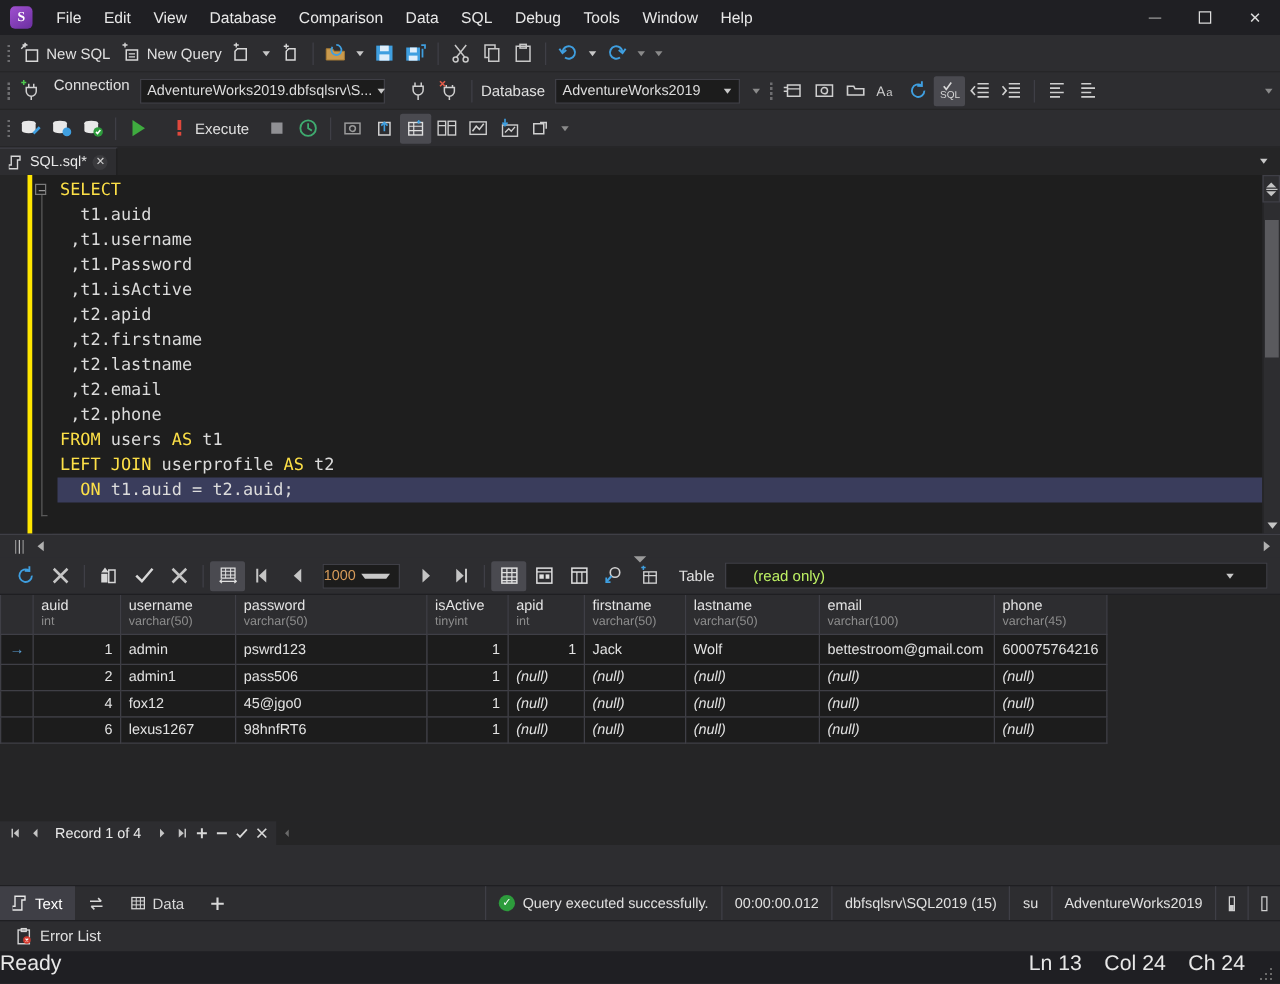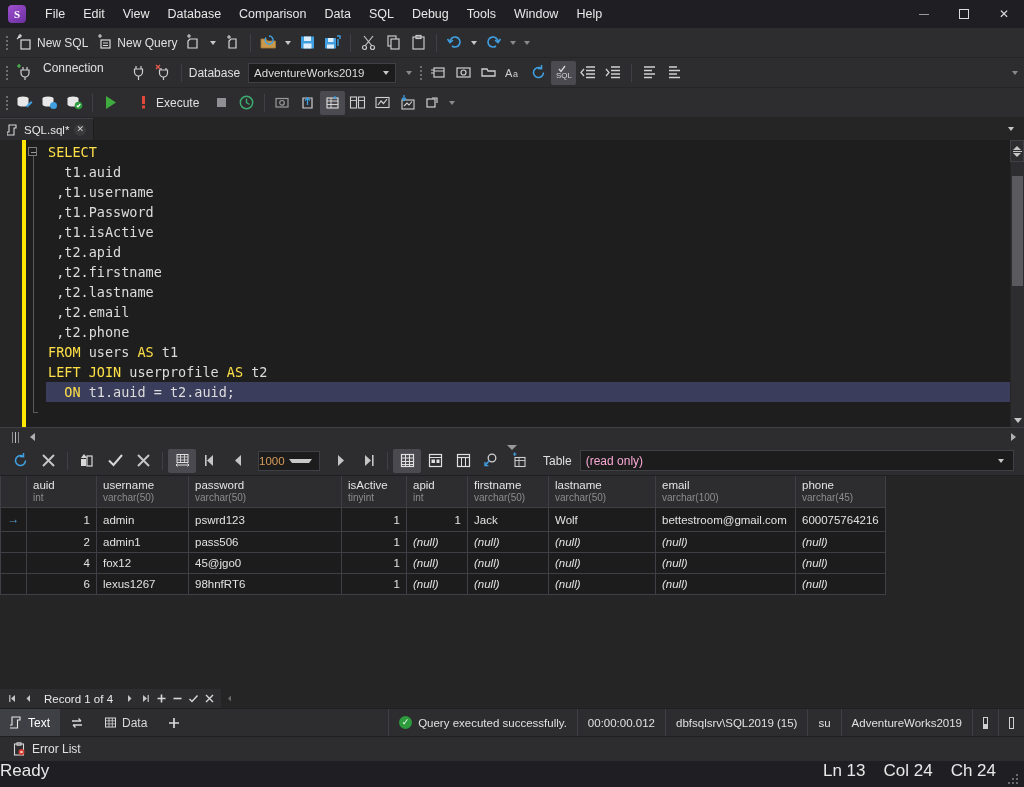--- a/index.html
+++ b/index.html
@@ -157,21 +157,21 @@
   .rt-btn.active { background:#4a4a50; }
   .rowcount {
     width:62px; height:20px; background:#1c1c1c; border:1px solid #3f3f46;
     display:flex; align-items:center; justify-content:space-between; padding:0 3px 0 0;
     margin:0 6px; color:#d79b5a; font-size:11.5px;
   }
   .rowcount span { flex:1; text-align:center; }
   .table-label { color:#e0e0e0; font-size:12px; margin:0 8px 0 10px; }
   .table-combo {
     flex:1; height:21px; background:#1c1c1c; border:1px solid #3f3f46; margin-right:10px;
-    display:flex; align-items:center; padding:0 5px; color:#f9a8d4; font-size:12px;
+    display:flex; align-items:center; padding:0 22px; color:#bef264; font-size:12px;
     justify-content:space-between;
   }
 
   
   .grid-area { flex:1 1 auto; background:#252526; overflow:hidden; position:relative; }
   table.grid { border-collapse:collapse; table-layout:fixed; }
   table.grid th {
     background:#2d2d30; border:1px solid #3f3f46; border-top:none;
     text-align:left; vertical-align:top; padding:3px 5px 3px 6px; font-weight:normal;
     height:30px;
@@ -198,20 +198,21 @@
     padding-left:4px; font-size:11.5px; color:#e0e0e0;
   }
   .rn-btn { width:16px; height:17px; display:flex; align-items:center; justify-content:center; color:#c8c8c8; }
   .rec-label { padding:0 8px; color:#eaeaea; font-size:11.5px; white-space:nowrap; }
   .recnav-rest { flex:1; height:19px; background:#252526; margin-left:4px; display:flex; align-items:center; padding-left:4px;}
 
   
   .bottabs {
     flex:0 0 28px; background:#2d2d30; display:flex; align-items:stretch;
     border-top:1px solid #1f1f22;
+    margin-top:32px;
   }
   .btab {
     display:flex; align-items:center; gap:5px; padding:0 10px; color:#d8d8d8; font-size:12px;
   }
   .btab.active { background:#3f3f46; color:#fff; }
   .status-right { margin-left:auto; display:flex; align-items:stretch; }
   .st-cell {
     display:flex; align-items:center; gap:6px; padding:0 10px; font-size:11.5px; color:#e0e0e0;
     border-left:1px solid #3f3f46; white-space:nowrap;
   }
@@ -394,20 +395,24 @@
   <div class="toolbar">
     <div class="grip"></div>
     <div class="tb-btn">
       <svg class="ico" viewBox="0 0 17 17">
         <path d="M7 6 v-3 M11 6 v-3 M5 6 h8 v3 a4 4 0 0 1 -8 0 z" fill="none" stroke="#cfcfcf" stroke-width="1.2"></path>
         <path d="M9 13 v3" stroke="#cfcfcf" stroke-width="1.2"></path>
         <path d="M1 2 h4 M3 0 h0 v4" stroke="#4ec94e" stroke-width="1.2"></path>
       </svg>
     </div>
     <span class="tb-label" style="margin:0 8px 10px 6px;">Connection</span>
+    <div class="combo" style="width:196px;">
+      <span>AdventureWorks2019.dbfsqlsrv\S...</span>
+      <span class="caret"></span>
+    </div>
 
     <div class="tb-btn" style="margin-left:14px;">
       <svg class="ico" viewBox="0 0 17 17">
         <path d="M6 5 v-3 M11 5 v-3 M4.5 5 h8 v3 a4 4 0 0 1 -8 0 z" fill="none" stroke="#cfcfcf" stroke-width="1.2"></path>
         <path d="M8.5 12 v4" stroke="#cfcfcf" stroke-width="1.2"></path>
       </svg>
     </div>
     <div class="tb-btn">
       <svg class="ico" viewBox="0 0 17 17">
         <path d="M6 6 v-2 M11 6 v-2 M4.5 6 h8 v3 a4 4 0 0 1 -8 0 z" fill="none" stroke="#cfcfcf" stroke-width="1.2"></path>

